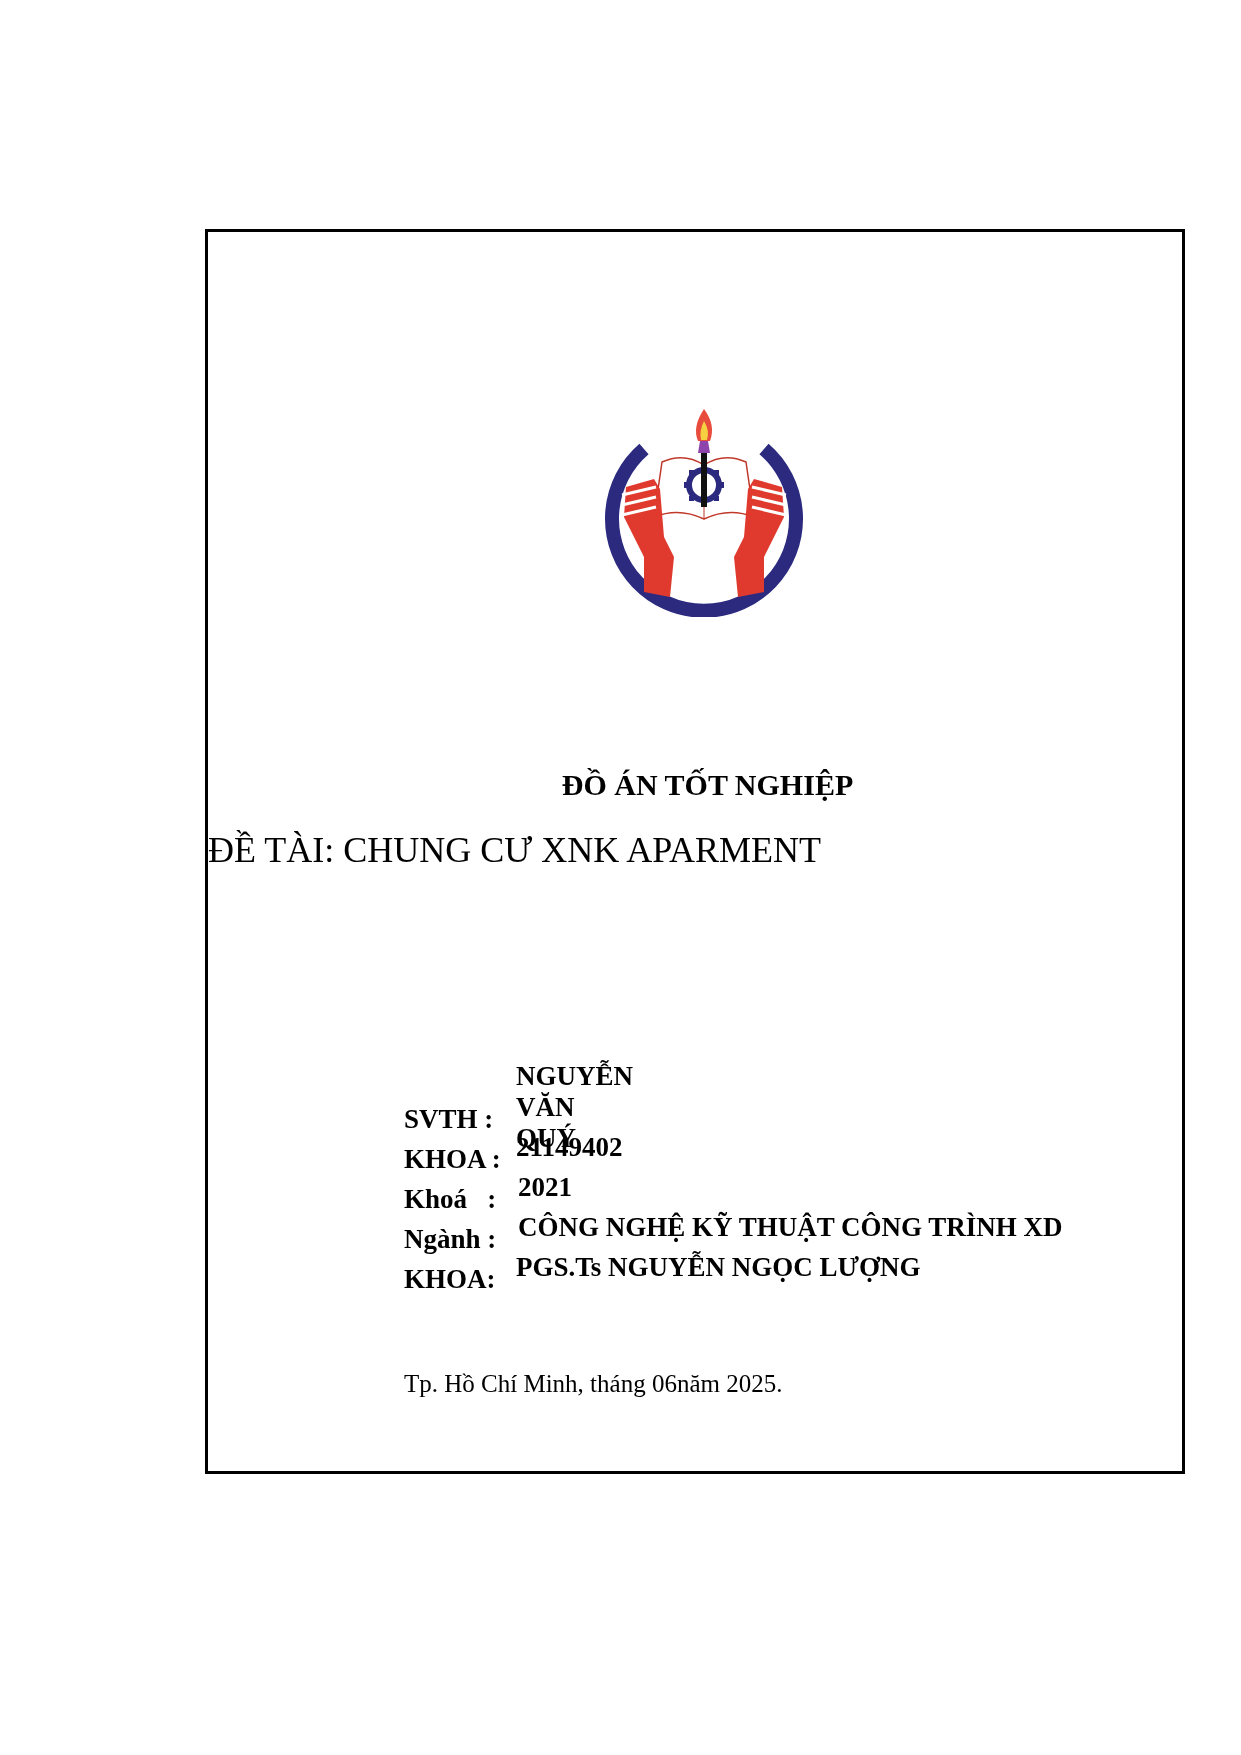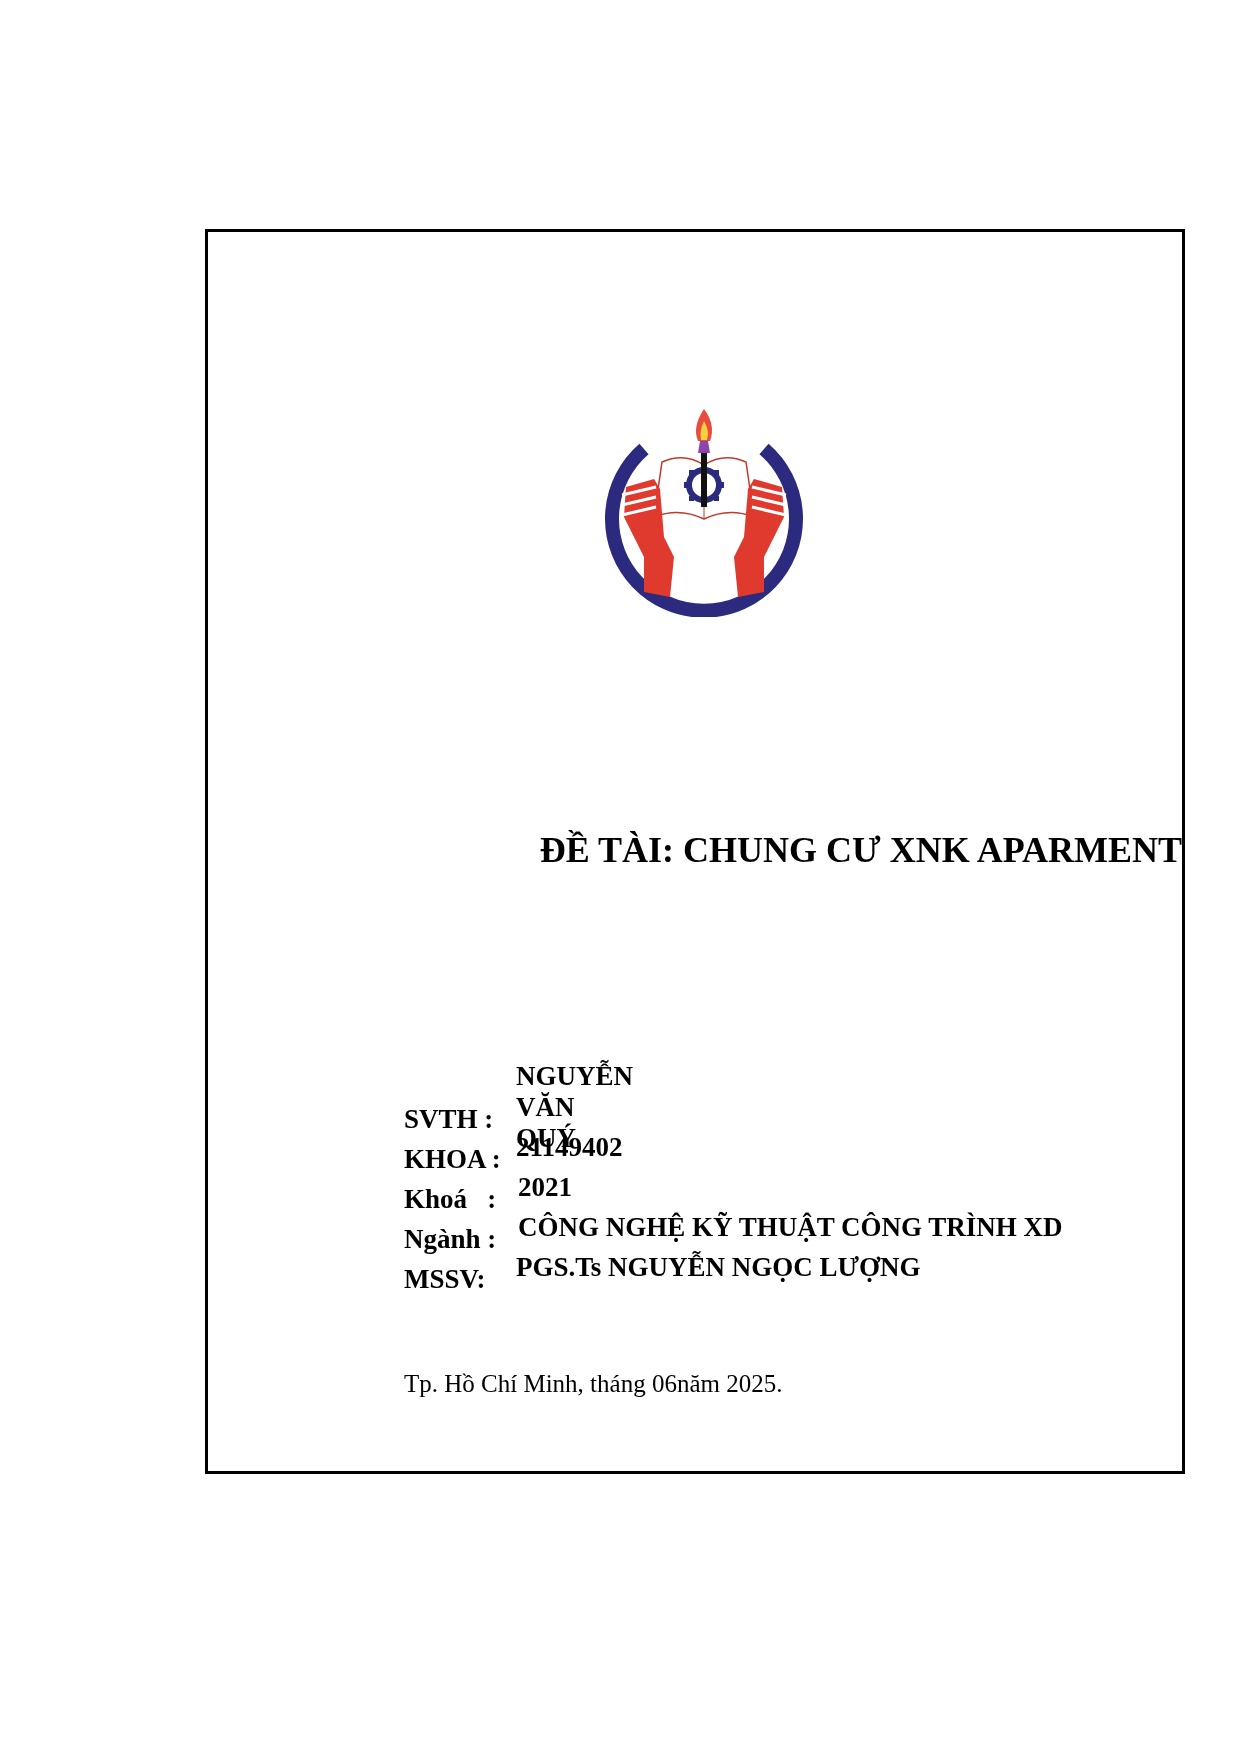--- a/index.html
+++ b/index.html
@@ -3,21 +3,21 @@
 <meta charset="utf-8">
 <style>
   html, body { margin: 0; padding: 0; background: #ffffff; }
   body { width: 1241px; height: 1755px; position: relative; font-family: "Liberation Serif", serif; color: #000; }
   .frame { position: absolute; left: 205px; top: 229px; width: 974px; height: 1239px; border: 3px solid #000; box-sizing: content-box; }
   .hdr { position: absolute; left: 0; width: 100%; text-align: center; font-weight: bold; font-size: 23px; letter-spacing: -0.2px; }
   .hdr1 { top: 13px; }
   .hdr2 { top: 55px; }
   .logo { position: absolute; left: 396px; top: 175px; width: 200px; height: 210px; }
   .title1 { position: absolute; left: 0; width: 100%; top: 536px; text-align: center; font-weight: bold; font-size: 30px; padding-left: 25px; box-sizing: border-box; }
-  .title2 { position: absolute; left: 0; width: 100%; top: 597px; text-align: right; font-weight: bold; font-size: 36px; padding-left: 0; box-sizing: border-box; }
+  .title2 { position: absolute; left: 0; width: 100%; top: 597px; text-align: left; font-weight: normal; font-size: 36px; padding-left: 0; box-sizing: border-box; }
   .info { position: absolute; left: 196px; top: 855px; font-weight: bold; font-size: 27px; }
   .row { display: flex; height: 40px; align-items: center; }
   .lbl { display: inline-block; margin-top: 24px; }
   .val { position: absolute; }
   .date { position: absolute; left: 196px; top: 1138px; font-size: 25px; }
 </style>
 </head>
 <body>
 
 <div class="frame">
@@ -54,39 +54,40 @@
       </g>
 
     <path d="M 178 80 L 150 72 L 144 82 L 140 130 L 130 150 L 134 190 L 160 185 L 160 150 L 180 110 Z" fill="#e03a2f"></path>
     <g stroke="#fff" stroke-width="3">
         <line x1="182" y1="88" x2="148" y2="80"></line>
         <line x1="182" y1="98" x2="148" y2="90"></line>
         <line x1="182" y1="108" x2="148" y2="100"></line>
       </g>
   </svg>
 
+  <div class="title1">ĐỒ ÁN TỐT NGHIỆP</div>
   <div class="title2">ĐỀ TÀI: CHUNG CƯ XNK APARMENT</div>
 
   <div class="info">
     <div class="row">
       <span class="lbl">SVTH :</span>
       <span class="val" style="left:112px">NGUYỄN VĂN QUÝ</span>
     </div>
     <div class="row">
       <span class="lbl">KHOA :</span>
       <span class="val" style="left:112px">21149402</span>
     </div>
     <div class="row">
       <span class="lbl" style="white-space:pre">Khoá   :</span>
       <span class="val" style="left:114px">2021</span>
     </div>
     <div class="row">
       <span class="lbl">Ngành :</span>
       <span class="val" style="left:114px; white-space:nowrap">CÔNG NGHỆ KỸ THUẬT CÔNG TRÌNH XD</span>
     </div>
     <div class="row">
-      <span class="lbl">MSSV:</span>
+      <span class="lbl">KHOA:</span>
       <span class="val" style="left:112px; white-space:nowrap">PGS.Ts NGUYỄN NGỌC LƯỢNG</span>
     </div>
   </div>
 
   <div class="date">Tp. Hồ Chí Minh, tháng 06năm 2025.</div>
 </div>
 
 </body></html>

